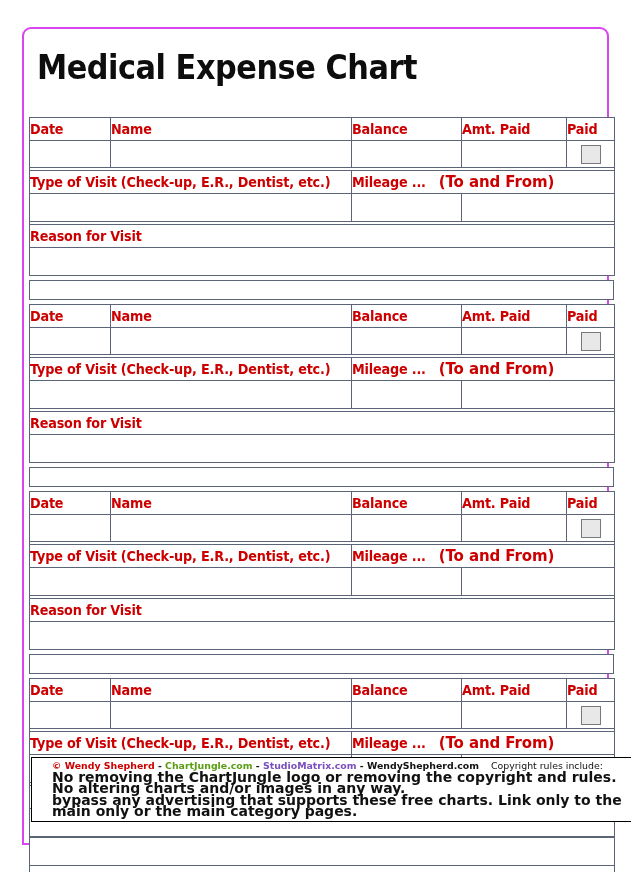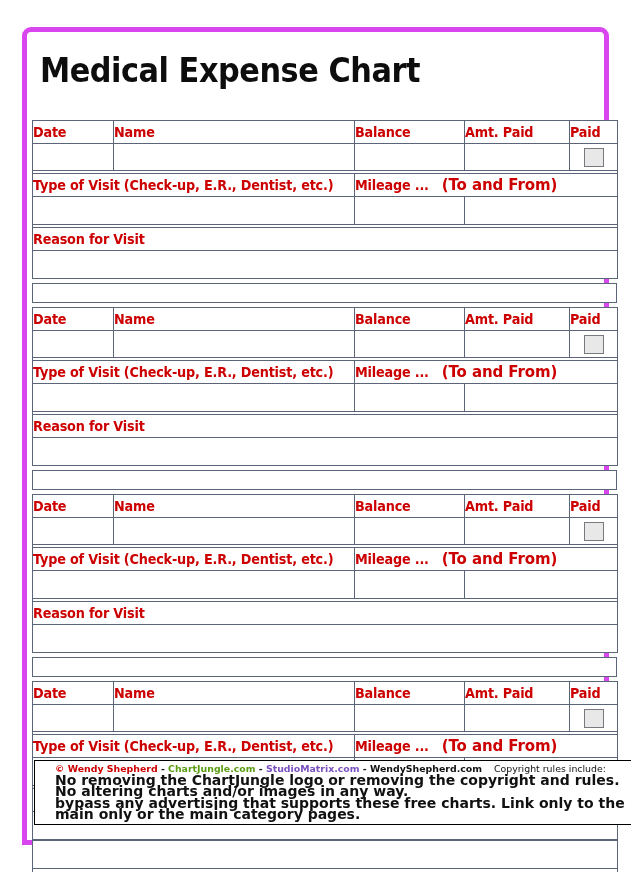--- a/index.html
+++ b/index.html
@@ -14,21 +14,21 @@
     position: relative;
     overflow: hidden;
   }
 
   #page {
     position: absolute;
     left: 22px;
     top: 27px;
     width: 587px;
     height: 818px;
-    border: 5px solid #d946ef;
+    border: 2px solid #d946ef;
     border-radius: 9px 9px 0 0;
     background: #ffffff;
     box-sizing: border-box;
   }
 
   .title {
     font-family: "DejaVu Sans", sans-serif;
     font-weight: bold;
     font-size: 33px;
     color: #0d0d0d;

